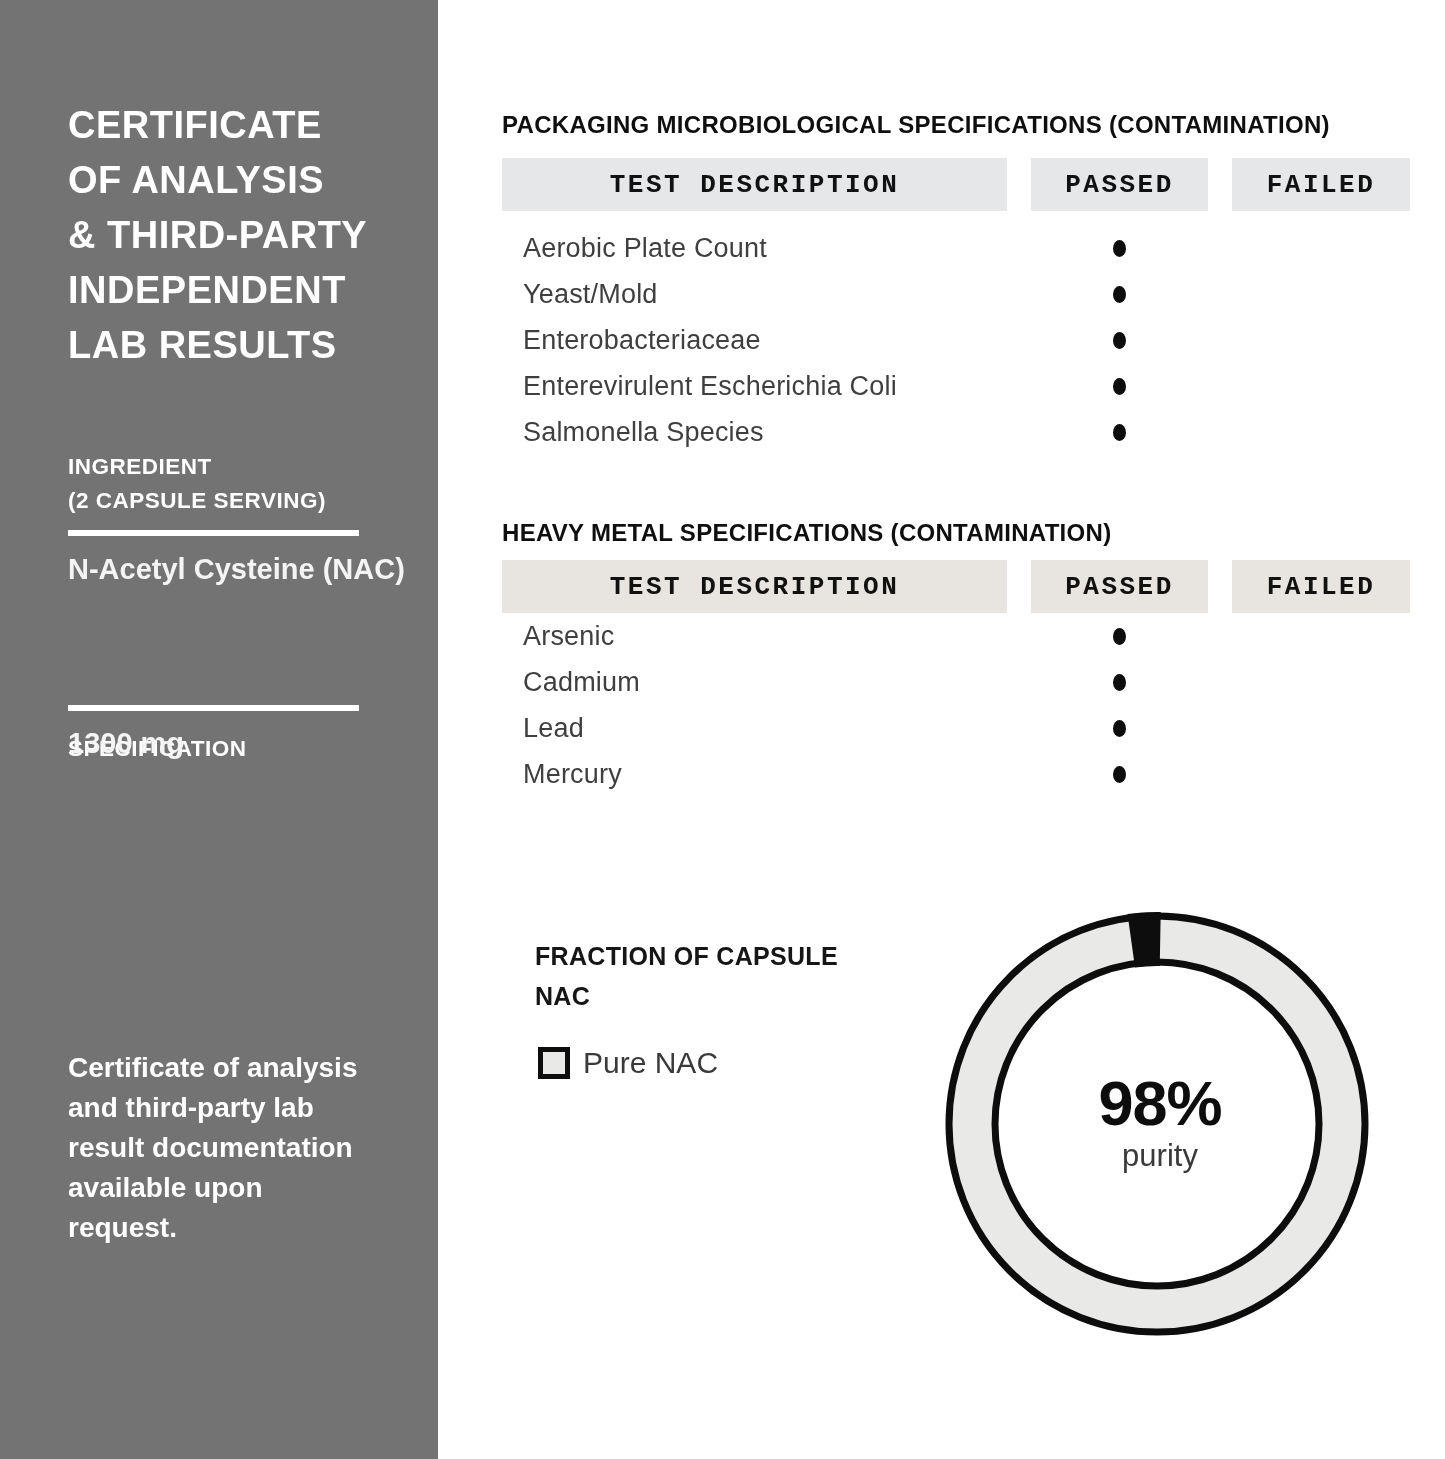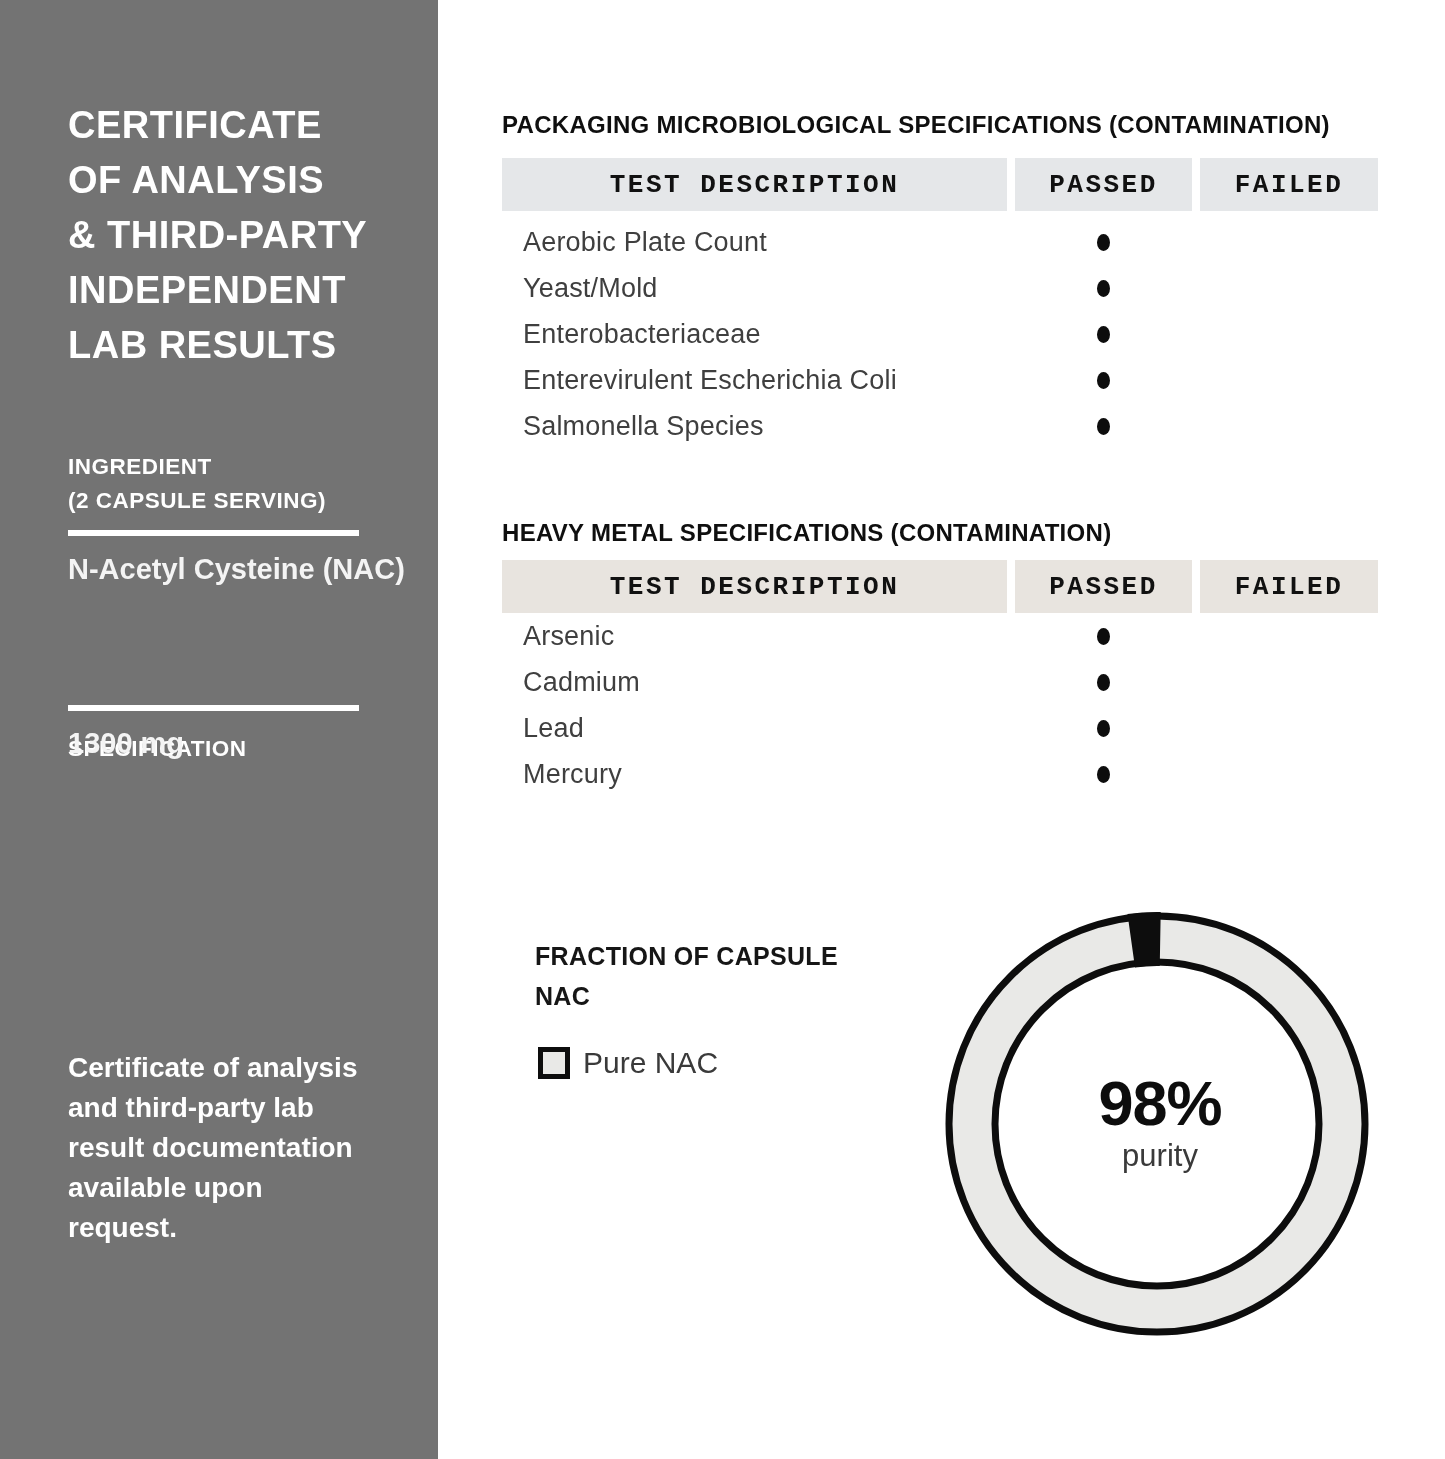--- a/index.html
+++ b/index.html
@@ -39,30 +39,30 @@
   .section-title{
     position:absolute;left:502px;width:900px;
     font-weight:700;font-size:24px;line-height:30px;letter-spacing:.3px;color:#0f0f0f;
   }
   .st1{top:110px;}
   .st2{top:518px;}
 
   .table{position:absolute;left:502px;width:876px;}
   .t1{top:158px;}
   .t2{top:560px;}
-  .thead,.trow{display:grid;grid-template-columns:505px 177px 178px;column-gap:8px;}
+  .thead,.trow{display:grid;grid-template-columns:505px 177px 178px;column-gap:24px;}
   .hcell{
     height:53px;display:flex;align-items:center;justify-content:center;
     font-family:"Liberation Mono","DejaVu Sans Mono",monospace;
     font-weight:700;font-size:26px;letter-spacing:2.5px;color:#111;
   }
   .t1 .hcell{background:#e5e7e9;}
   .t2 .hcell{background:#e8e4df;}
   .tbody{display:block;}
-  .t1 .tbody{margin-top:8px;}
+  .t1 .tbody{margin-top:14px;}
   .t2 .tbody{}
   .trow{height:46px;align-items:center;}
   .cell-label{
     padding-left:21px;font-size:27px;font-weight:400;color:#3f3f3f;letter-spacing:.2px;
   }
   .cell-mark{display:flex;align-items:center;justify-content:center;height:100%;}
   .dot{display:inline-block;width:13px;height:17px;border-radius:50%;background:#0d0d0d;}
 
   
   .chart-heading{

